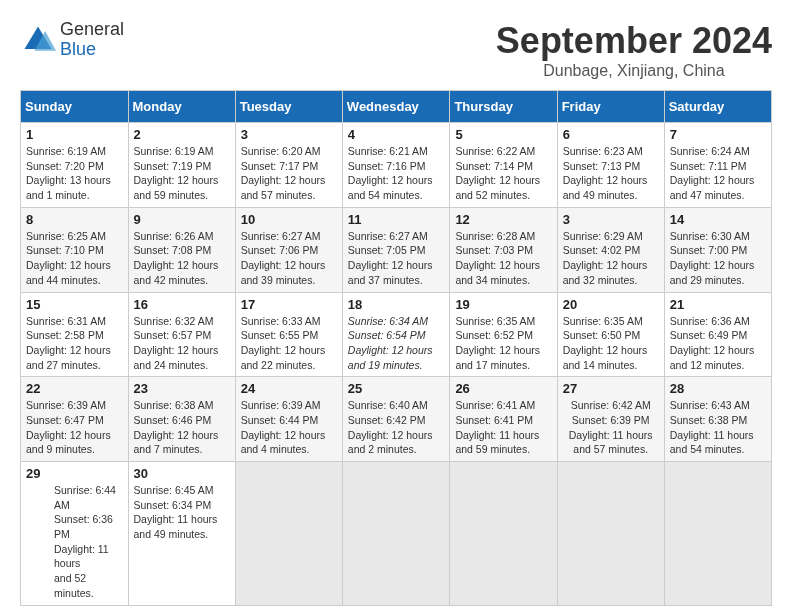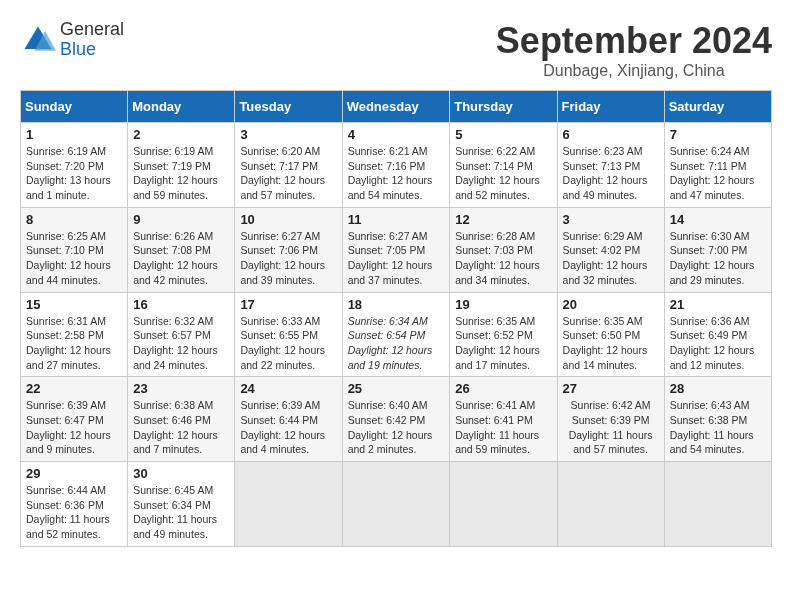--- a/index.html
+++ b/index.html
@@ -318,21 +318,21 @@
           <span class="day-num">28</span>
           <div class="day-info" style="white-space: pre-line;">Sunrise: 6:43 AM
 Sunset: 6:38 PM
 Daylight: 11 hours
 and 54 minutes.</div>
         </td>
       </tr>
       <tr>
         <td>
           <span class="day-num">29</span>
-          <div class="day-info" style="white-space: pre-line;">Sunrise: 6:44 AM
+          <div class="day-info" style="white-space: pre-line; margin-left: 28px;">Sunrise: 6:44 AM
 Sunset: 6:36 PM
 Daylight: 11 hours
 and 52 minutes.</div>
         </td>
         <td>
           <span class="day-num">30</span>
           <div class="day-info" style="white-space: pre-line;">Sunrise: 6:45 AM
 Sunset: 6:34 PM
 Daylight: 11 hours
 and 49 minutes.</div>

